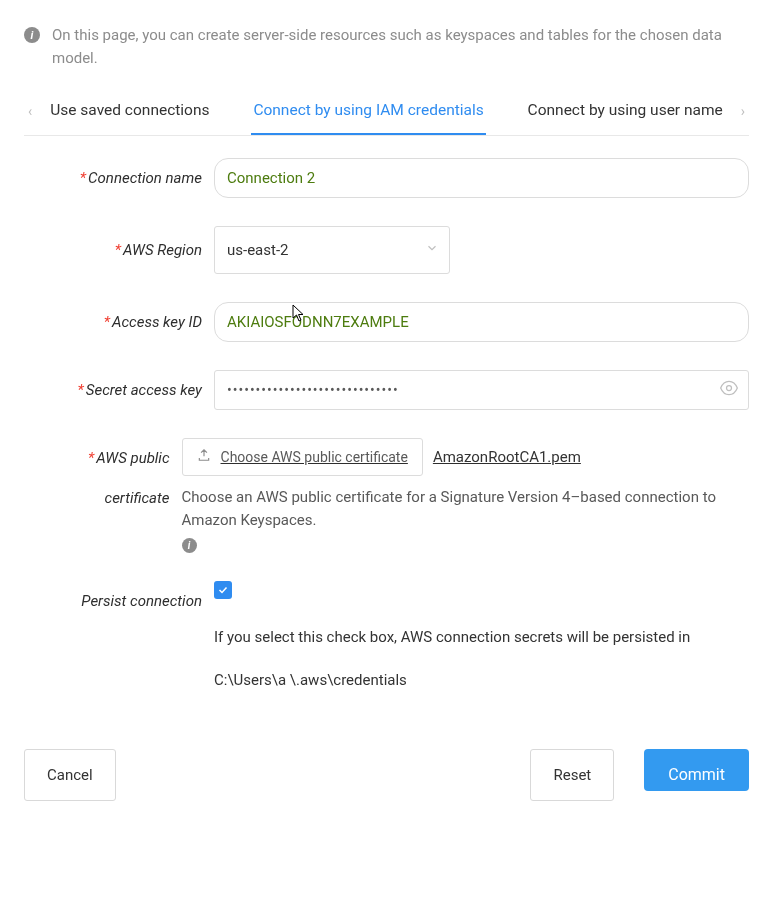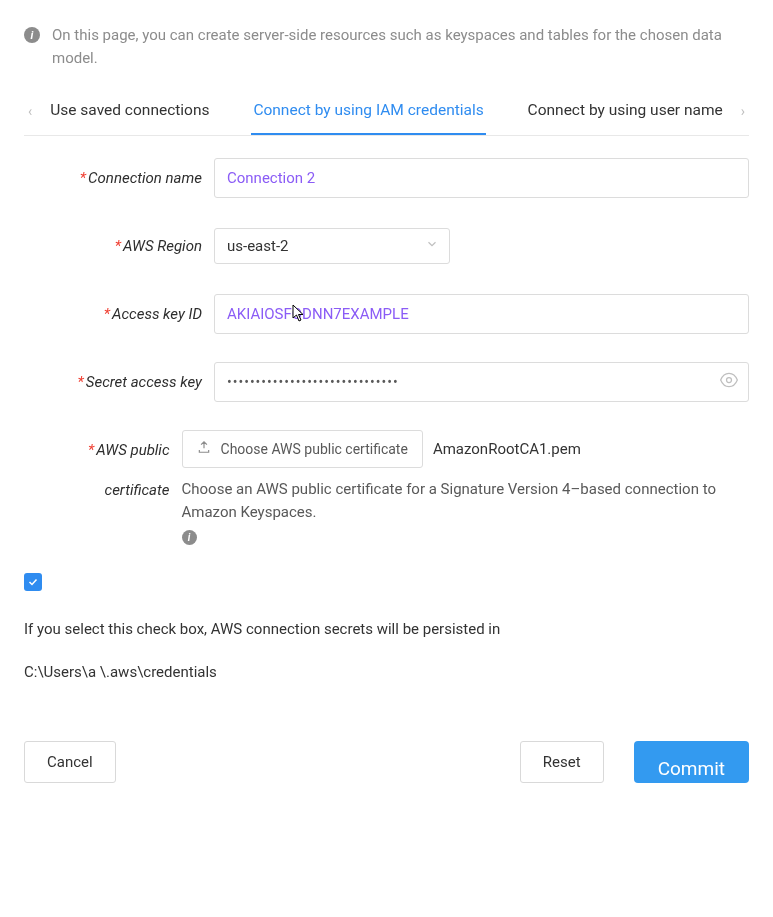--- a/index.html
+++ b/index.html
@@ -16,40 +16,40 @@
     .tab { cursor: pointer; font-size: 15.5px; color: #333333; padding: 0 2px 14px 2px; border-bottom: 2px solid transparent; white-space: nowrap; }
     .tab.active { color: #2f8cf0; border-bottom-color: #2f8cf0; }
 
     .cursor-sprite { position: absolute; left: 268px; top: 146px; pointer-events: none; }
     .form { position: relative; }
     .field-row { display: flex; align-items: center; margin-bottom: 28px; }
     .field-row.top-align { align-items: flex-start; }
     .label-col { width: 190px; padding-right: 12px; text-align: right; font-size: 15px; color: #2e2e2e; line-height: 40px; font-style: italic; }
     .label-col .req { color: #f04134; margin-right: 2px; }
     .control-col { flex: 1 1 auto; }
-    .text-input { width: 100%; height: 40px; border: 1px solid #dcdcdc; border-radius: 3px; padding: 0 12px; font-size: 15px; color: #8b5cf6; background: #ffffff; }
+    .text-input { width: 100%; height: 40px; border: 1px solid #dcdcdc; border-radius: 14px; padding: 0 12px; font-size: 15px; color: #4d7c0f; background: #ffffff; }
     .text-input::placeholder { color: #bfbfbf; }
-    .select { width: 236px; height: 36px; border: 1px solid #dcdcdc; border-radius: 3px; padding: 0 36px 0 12px; font-size: 15px; color: #333333; position: relative; display: flex; align-items: center; cursor: pointer; background: #ffffff; }
+    .select { width: 236px; height: 48px; border: 1px solid #dcdcdc; border-radius: 3px; padding: 0 36px 0 12px; font-size: 15px; color: #333333; position: relative; display: flex; align-items: center; cursor: pointer; background: #ffffff; }
     .select .chevron { position: absolute; right: 10px; top: 50%; transform: translateY(-50%); color: #bfbfbf; }
     .pwd-wrap { position: relative; }
     .eye-icon { position: absolute; right: 10px; top: 50%; transform: translateY(-50%); color: #bfbfbf; cursor: pointer; }
     .dots-input { width: 100%; height: 40px; border: 1px solid #dcdcdc; border-radius: 3px; padding: 0 38px 0 12px; font-size: 14px; color: #595959; background: #ffffff; display: flex; align-items: center; letter-spacing: 1px; }
-    .cert-line { display: flex; align-items: center; gap: 10px; }
+    .cert-line { display: flex; align-items: center; gap: 10px; text-decoration: underline; }
     .btn-outline { height: 38px; border: 1px solid #dcdcdc; background: #ffffff; border-radius: 3px; padding: 0 14px; font-size: 14px; color: #595959; display: inline-flex; align-items: center; gap: 10px; cursor: pointer; }
     .upload-icon { width: 14px; height: 14px; }
     .filename { font-size: 15px; color: #333333; }
     .helper-text { font-size: 15px; color: #595959; margin-top: 10px; line-height: 1.55; display: flex; flex-wrap: wrap; align-items: flex-end; gap: 6px; }
     .checkbox { width: 18px; height: 18px; border-radius: 3px; background: #2f8cf0; display: inline-flex; align-items: center; justify-content: center; cursor: pointer; }
     .checkbox svg { width: 12px; height: 12px; }
     .persist-help { margin-top: 26px; font-size: 15px; color: #333333; line-height: 1.55; }
     .persist-path { margin-top: 22px; font-size: 15px; color: #333333; }
     .footer-row { display: flex; align-items: center; justify-content: space-between; margin-top: 60px; }
     .footer-right { display: flex; gap: 30px; }
-    .btn-default { height: 42px; border: 1px solid #d9d9d9; background: #ffffff; border-radius: 3px; padding: 0 22px; font-size: 15px; color: #333333; cursor: pointer; }
-    .btn-primary { height: 42px; border: none; background: #339af0; color: #ffffff; border-radius: 4px; padding: 16px 24px; font-size: 19px; cursor: pointer; }
+    .btn-default { height: 52px; border: 1px solid #d9d9d9; background: #ffffff; border-radius: 3px; padding: 0 22px; font-size: 15px; color: #333333; cursor: pointer; }
+    .btn-primary { height: 42px; border: none; background: #339af0; color: #ffffff; border-radius: 4px; padding: 16px 24px; font-size: 16px; cursor: pointer; }
   </style>
 </head>
 <body>
 
 <div class="page">
 
   <div class="info-row">
     <div class="info-icon-wrap">
       <div class="info-circle">i</div>
     </div>
@@ -141,20 +141,23 @@
           <span class="filename">AmazonRootCA1.pem</span>
         </div>
         <div class="helper-text">
           <span>Choose an AWS public certificate for a Signature Version 4–based connection to Amazon Keyspaces.</span>
           <span class="info-circle" style="width:15px;height:15px;font-size:10px">i</span>
         </div>
       </div>
     </div>
 
     <div class="field-row top-align">
+      <div class="label-col">
+        <span>Persist connection</span>
+      </div>
       <div class="control-col">
         <div class="checkbox">
           <svg viewBox="0 0 24 24">
               <path d="M5 12 L10 17 L19 7" fill="none" stroke="#ffffff" stroke-width="3"></path>
             </svg>
         </div>
         <div class="persist-help">If you select this check box, AWS connection secrets will be persisted in</div>
         <div class="persist-path">C:\Users\a     \.aws\credentials</div>
       </div>
     </div>

